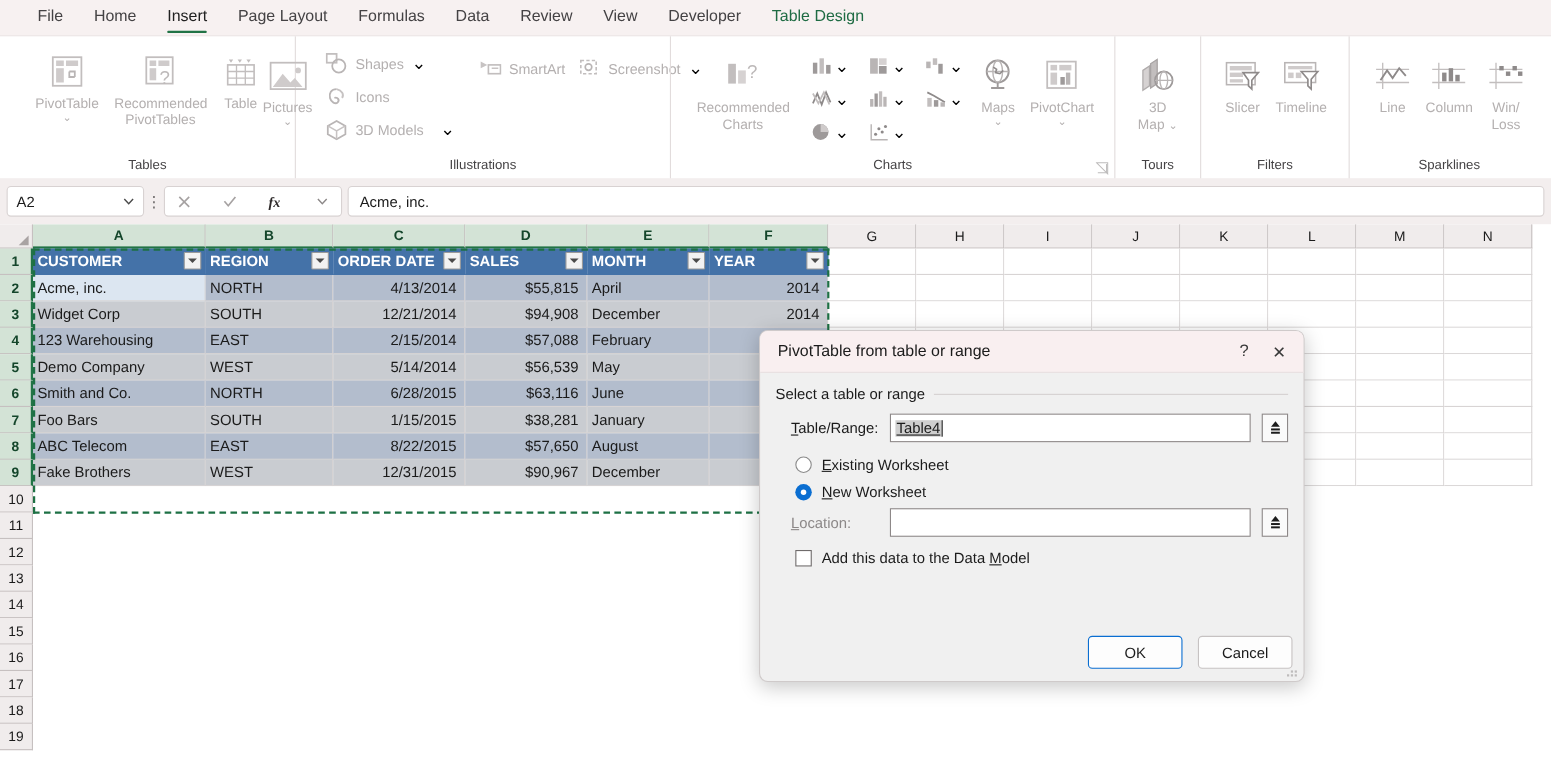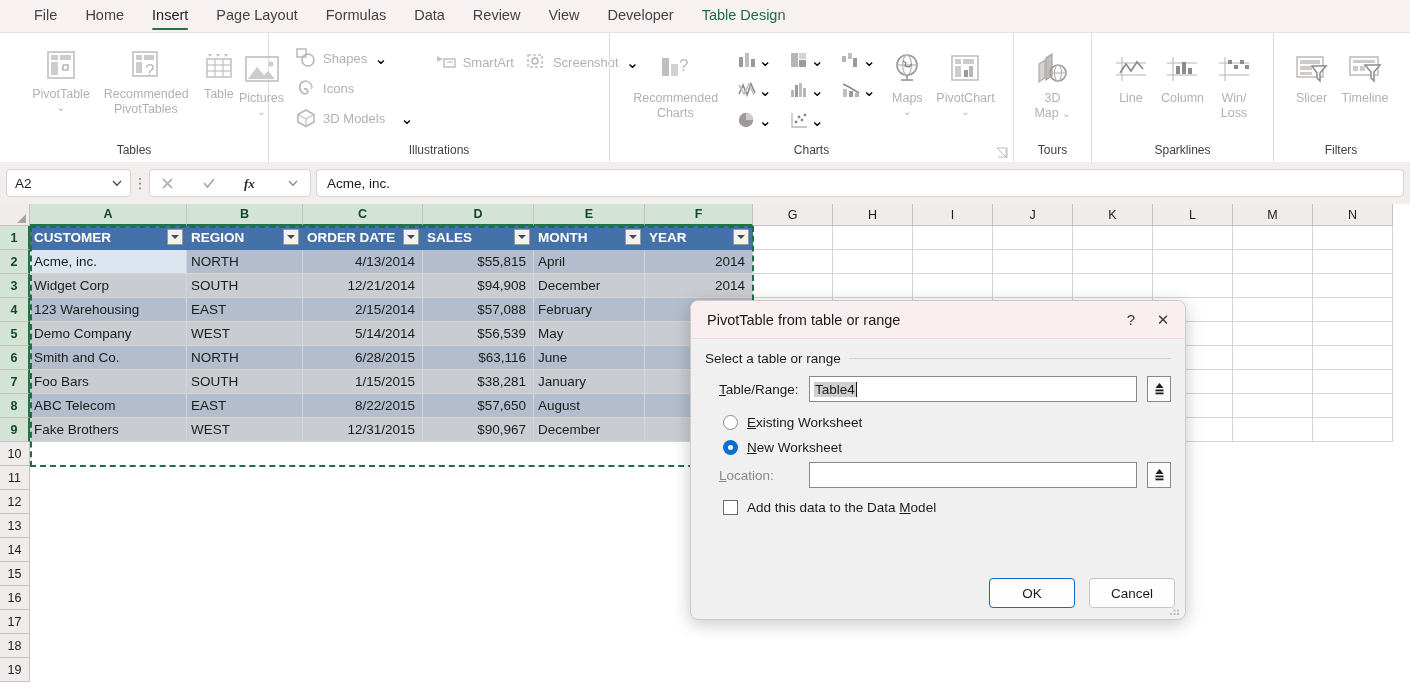--- a/index.html
+++ b/index.html
@@ -164,21 +164,21 @@
   .sec-head .txt { font-size: 13.5px; color: #1b1b1b; white-space: nowrap; }
   .sec-head .rule { flex: 1; height: 1px; background: #d4d0d0; }
   .frm-row { display: flex; align-items: center; gap: 8px; padding-left: 14px; margin-bottom: 13px; }
   .frm-label { font-size: 13.5px; color: #1b1b1b; width: 82px; }
   .frm-label.dim { color: #8c8888; }
   .frm-label u { text-decoration: underline; }
   .txtbox {
     flex: 1; height: 26px; background: #fff; border: 1px solid #8d8888;
     display: flex; align-items: center; padding: 0 4px; font-size: 13.5px; color: #1b1b1b;
   }
-  .sel-text { background: #cfcfcf; padding: 0 1px; }
+  .sel-text { background: #cfcfcf; padding: 0 1px; text-decoration: underline; }
   .caret-bar { display: inline-block; width: 1px; height: 15px; background: #1b1b1b; margin-left: 0px; }
   .picker-btn {
     width: 24px; height: 26px; margin-left: 2px; background: #fafafa;
     border: 1px solid #8d8888; display: flex; align-items: center; justify-content: center;
   }
   .radio-row { display: flex; align-items: center; gap: 9px; padding-left: 18px; margin-bottom: 7px; }
   .radio {
     width: 15px; height: 15px; border-radius: 50%; border: 1.5px solid #8a8a8a; background: #fff;
     display: flex; align-items: center; justify-content: center; flex: none;
   }
@@ -464,20 +464,50 @@
             <div class="lbl">3D</div>
             <div class="lbl">
               <span>Map</span>
               <span class="caret-lbl" style="display:inline">⌄</span>
             </div>
           </div>
         </div>
         <div class="rgroup-label">Tours</div>
       </div>
 
+      <div class="rgroup" style="width:135px">
+        <div class="rgroup-items">
+          <div class="rbtn" style="padding-top:8px">
+            <div class="ico">
+              <svg width="36" height="30" viewBox="0 0 36 30">
+                <rect x="3" y="3" width="26" height="20" fill="none" stroke="#b9b5b5" stroke-width="1.4"></rect>
+                <rect x="6" y="6" width="20" height="4" fill="#cfcbcb"></rect>
+                <rect x="6" y="12" width="12" height="4" fill="#cfcbcb"></rect>
+                <rect x="6" y="18" width="12" height="3" fill="#cfcbcb"></rect>
+                <path d="M18 12 L32 12 L26 19 L26 27 L23 24 L23 19 Z" fill="#fff" stroke="#8e8a8a" stroke-width="1.5"></path>
+              </svg>
+            </div>
+            <div class="lbl">Slicer</div>
+          </div>
+          <div class="rbtn" style="padding-top:8px">
+            <div class="ico">
+              <svg width="36" height="30" viewBox="0 0 36 30">
+                <rect x="3" y="3" width="28" height="18" fill="none" stroke="#b9b5b5" stroke-width="1.4"></rect>
+                <rect x="6" y="6" width="22" height="3" fill="#cfcbcb"></rect>
+                <rect x="6" y="12" width="5" height="5" fill="#cfcbcb"></rect>
+                <rect x="13" y="12" width="5" height="5" fill="#cfcbcb"></rect>
+                <path d="M18 11 L33 11 L27 18 L27 27 L24 24 L24 18 Z" fill="#fff" stroke="#8e8a8a" stroke-width="1.5"></path>
+              </svg>
+            </div>
+            <div class="lbl">Timeline</div>
+          </div>
+        </div>
+        <div class="rgroup-label">Filters</div>
+      </div>
+
       <div class="rgroup" style="width:182px">
         <div class="rgroup-items">
           <div class="rbtn" style="padding-top:8px">
             <div class="ico">
               <svg width="36" height="30" viewBox="0 0 36 30">
                 <line x1="3" y1="9" x2="33" y2="9" stroke="#c2bebe" stroke-width="1.2"></line>
                 <line x1="3" y1="21" x2="33" y2="21" stroke="#c2bebe" stroke-width="1.2"></line>
                 <line x1="9" y1="3" x2="9" y2="27" stroke="#c2bebe" stroke-width="1.2"></line>
                 <polyline points="7,19 13,10 18,17 24,8 30,15" fill="none" stroke="#8e8a8a" stroke-width="1.7"></polyline>
               </svg>
@@ -507,50 +537,20 @@
                 <rect x="18" y="11" width="4" height="4" fill="#8e8a8a"></rect>
                 <rect x="24" y="6" width="4" height="4" fill="#8e8a8a"></rect>
                 <rect x="29" y="11" width="4" height="4" fill="#8e8a8a"></rect>
               </svg>
             </div>
             <div class="lbl">Win/</div>
             <div class="lbl">Loss</div>
           </div>
         </div>
         <div class="rgroup-label">Sparklines</div>
-      </div>
-
-      <div class="rgroup" style="width:135px">
-        <div class="rgroup-items">
-          <div class="rbtn" style="padding-top:8px">
-            <div class="ico">
-              <svg width="36" height="30" viewBox="0 0 36 30">
-                <rect x="3" y="3" width="26" height="20" fill="none" stroke="#b9b5b5" stroke-width="1.4"></rect>
-                <rect x="6" y="6" width="20" height="4" fill="#cfcbcb"></rect>
-                <rect x="6" y="12" width="12" height="4" fill="#cfcbcb"></rect>
-                <rect x="6" y="18" width="12" height="3" fill="#cfcbcb"></rect>
-                <path d="M18 12 L32 12 L26 19 L26 27 L23 24 L23 19 Z" fill="#fff" stroke="#8e8a8a" stroke-width="1.5"></path>
-              </svg>
-            </div>
-            <div class="lbl">Slicer</div>
-          </div>
-          <div class="rbtn" style="padding-top:8px">
-            <div class="ico">
-              <svg width="36" height="30" viewBox="0 0 36 30">
-                <rect x="3" y="3" width="28" height="18" fill="none" stroke="#b9b5b5" stroke-width="1.4"></rect>
-                <rect x="6" y="6" width="22" height="3" fill="#cfcbcb"></rect>
-                <rect x="6" y="12" width="5" height="5" fill="#cfcbcb"></rect>
-                <rect x="13" y="12" width="5" height="5" fill="#cfcbcb"></rect>
-                <path d="M18 11 L33 11 L27 18 L27 27 L24 24 L24 18 Z" fill="#fff" stroke="#8e8a8a" stroke-width="1.5"></path>
-              </svg>
-            </div>
-            <div class="lbl">Timeline</div>
-          </div>
-        </div>
-        <div class="rgroup-label">Filters</div>
       </div>
 
     </div>
   </div>
 
   <div class="fbar">
     <div class="namebox">
       <span>A2</span>
       <svg width="10" height="7" viewBox="0 0 10 7">
         <path d="M1 1 L5 5.2 L9 1" fill="none" stroke="#4a4a4a" stroke-width="1.3"></path>

